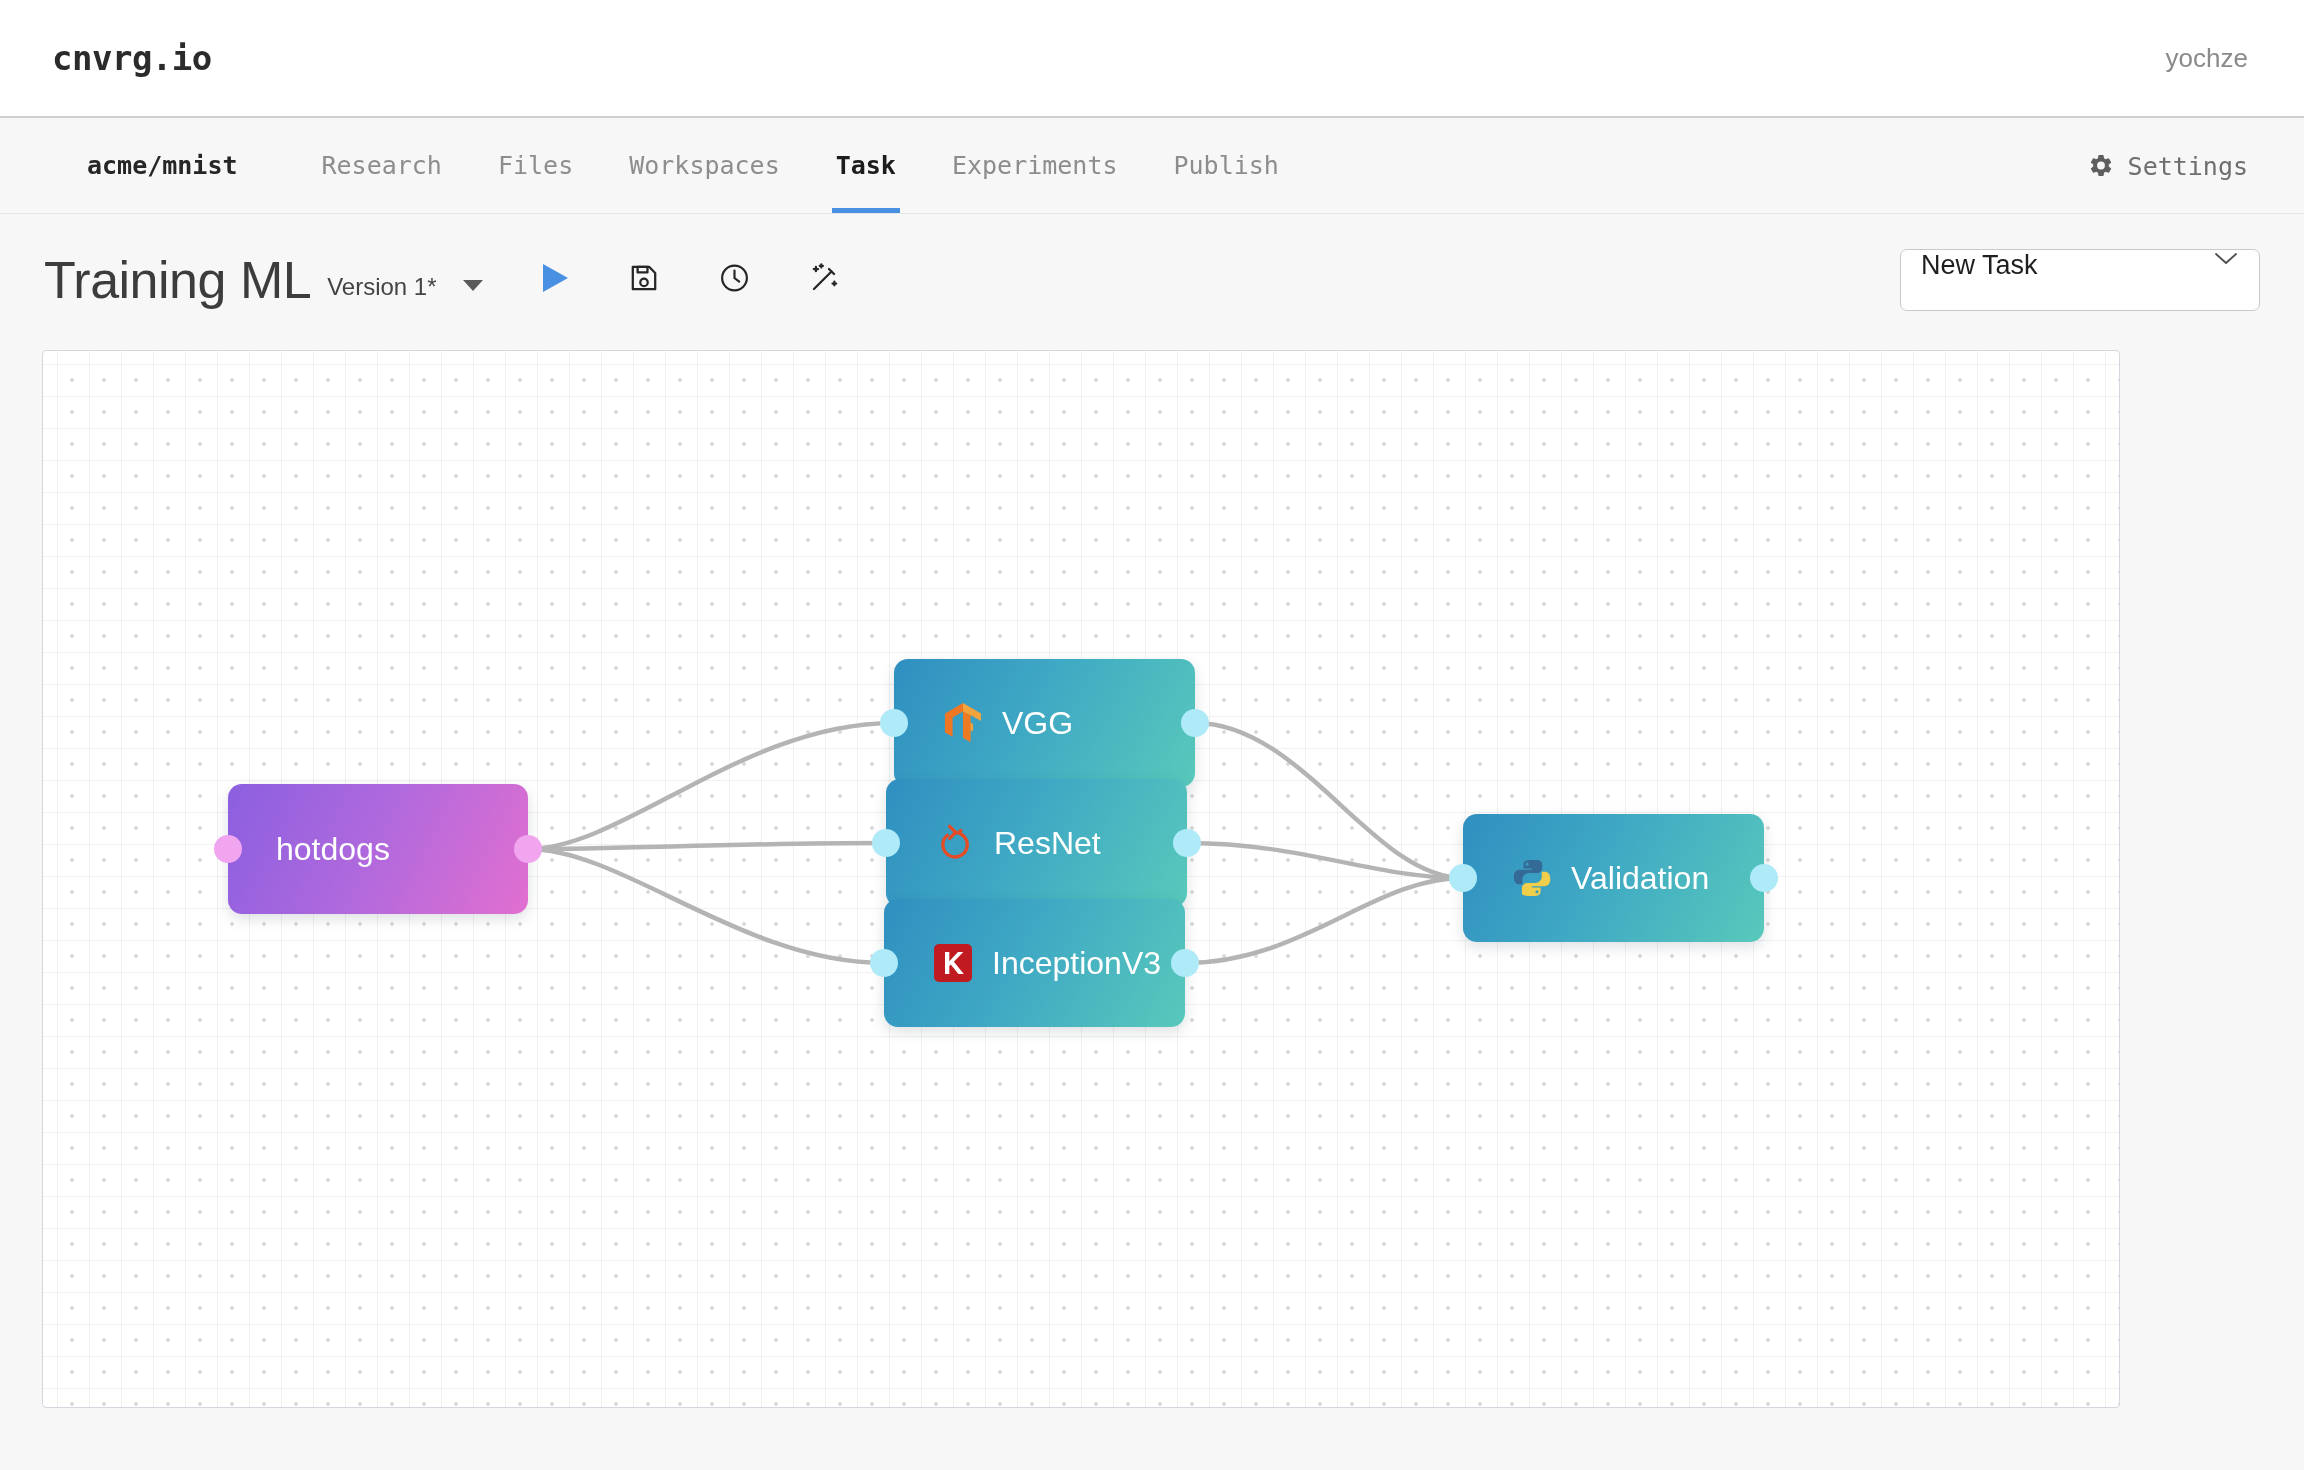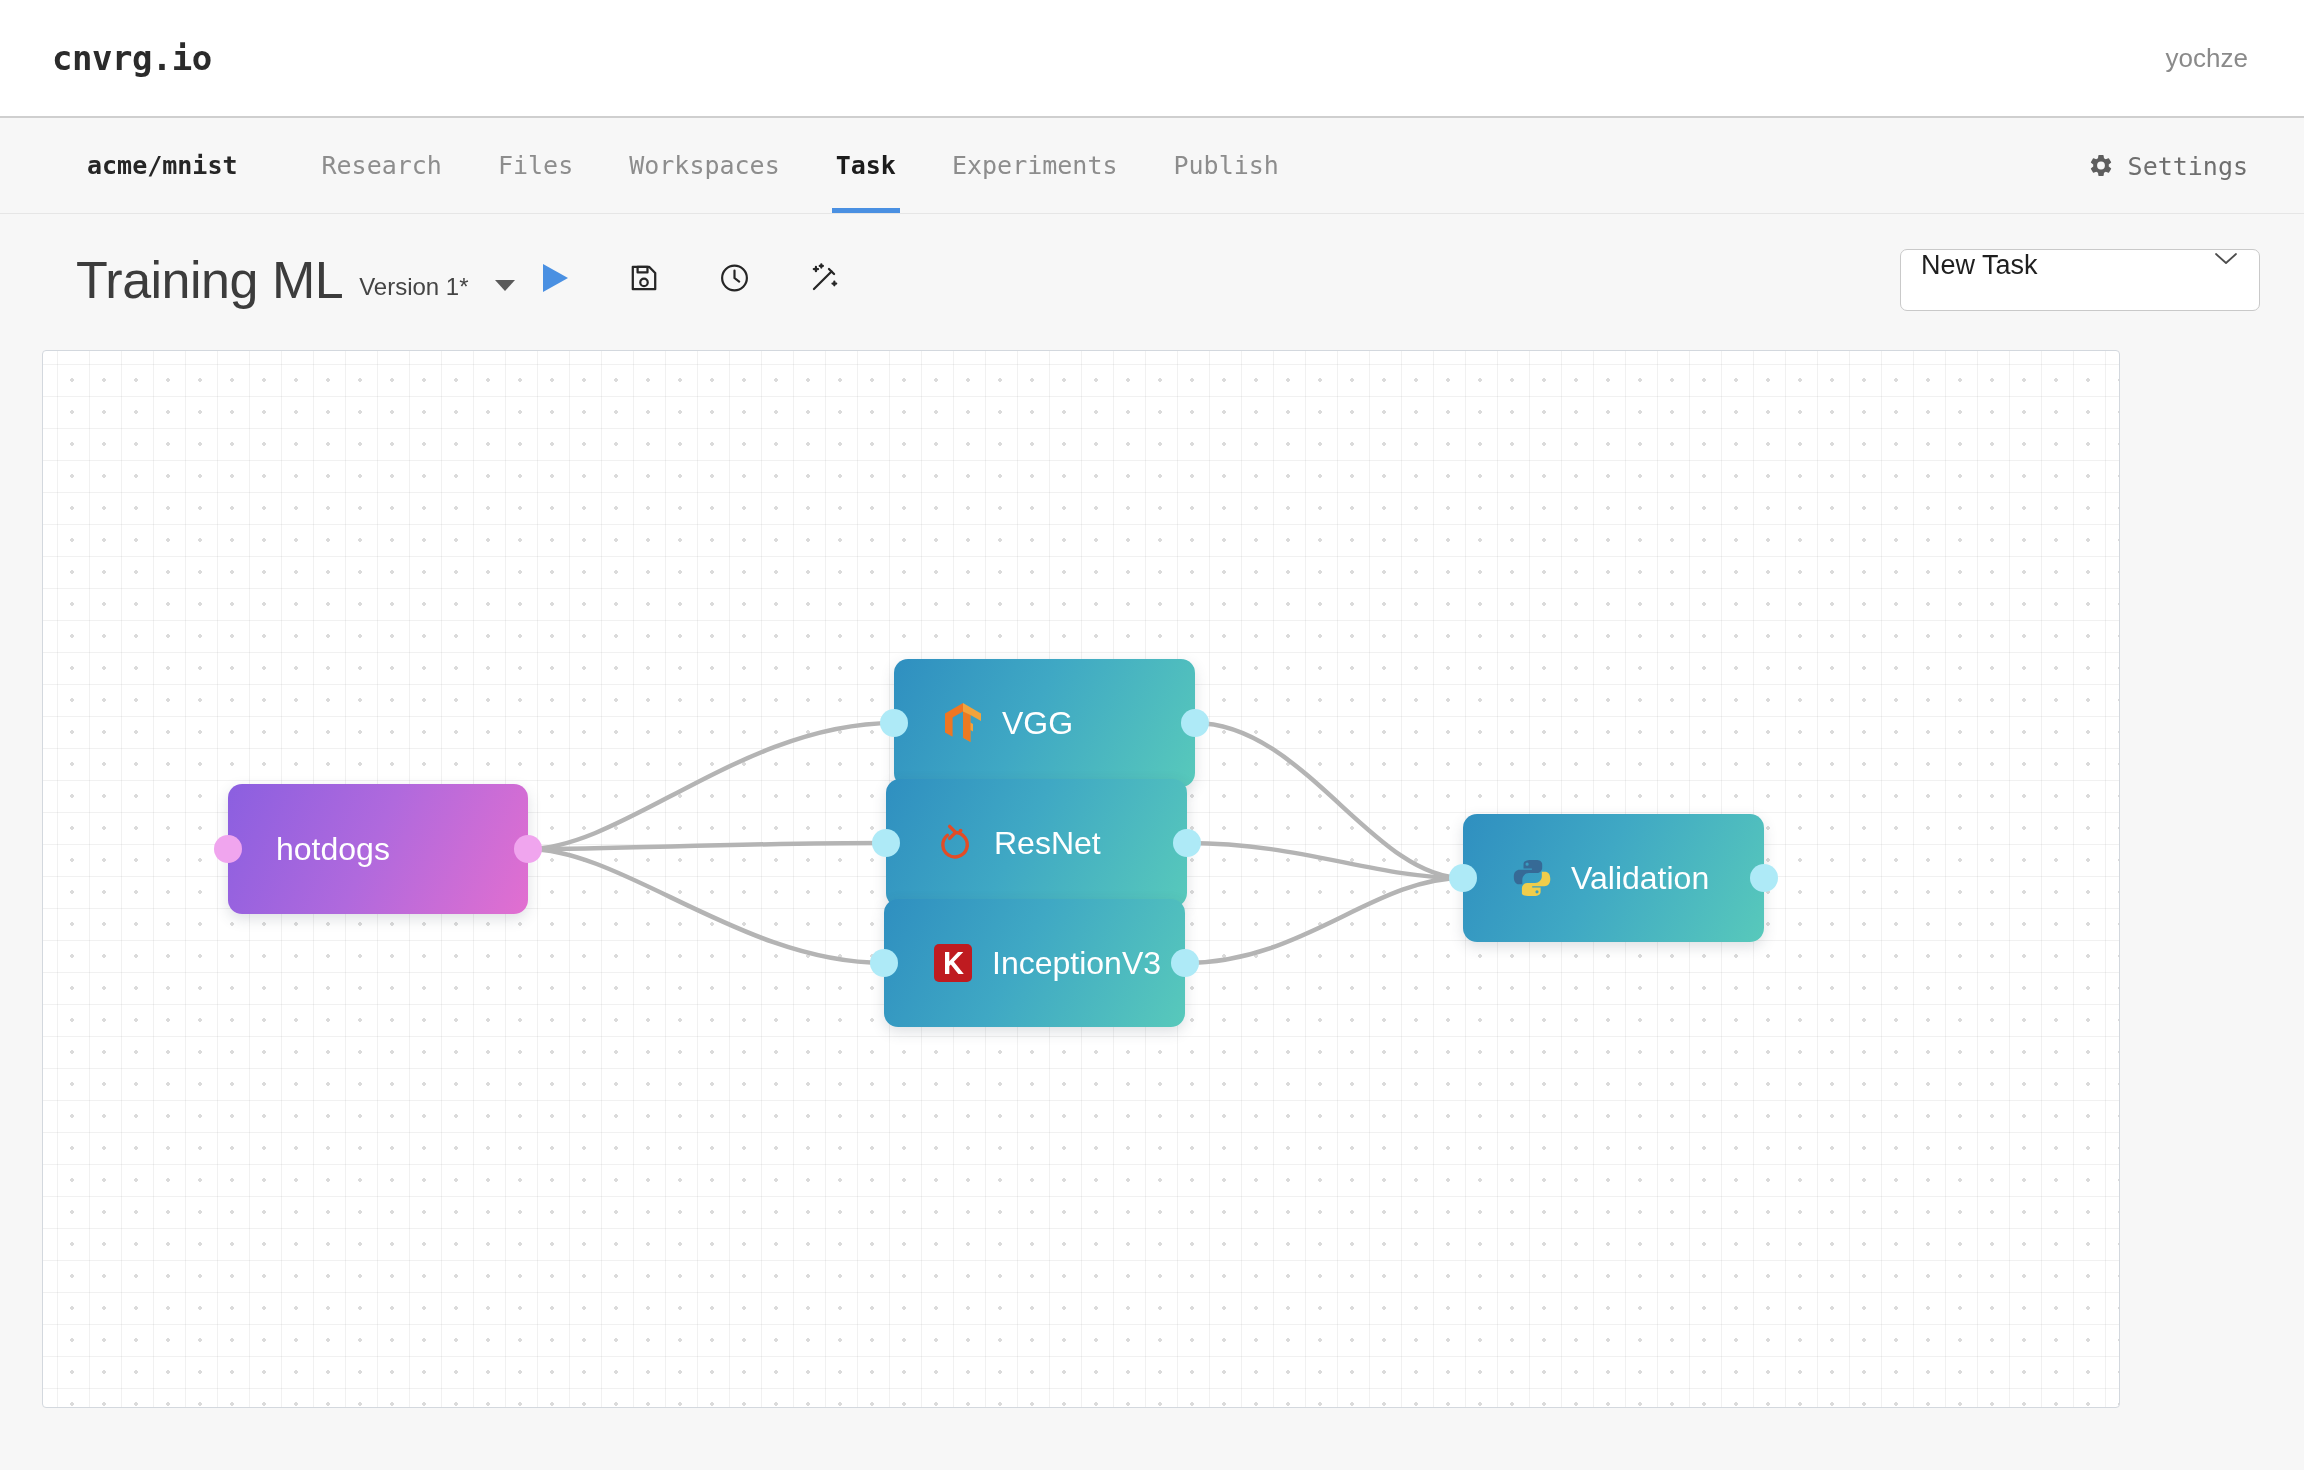--- a/index.html
+++ b/index.html
@@ -69,21 +69,20 @@
   #toolbar {
     position: absolute; left: 0; top: 215px; width: 2304px; height: 130px;
   }
   #title-group {
     position: absolute; left: 44px; top: 50%; transform: translateY(-50%);
     display: flex; align-items: baseline; gap: 0;
   }
   #flow-title {
     font-size: 52px; color: #3c3c3c; font-weight: 400;
     letter-spacing: -0.5px;
-    margin-left: 32px;
   }
   #flow-version {
     margin-left: 16px;
     font-size: 24px; color: #444; position: relative; top: -3px;
   }
   #version-caret {
     margin-left: 26px; position: relative; top: -7px;
     width: 0; height: 0;
     border-left: 10px solid transparent;
     border-right: 10px solid transparent;

